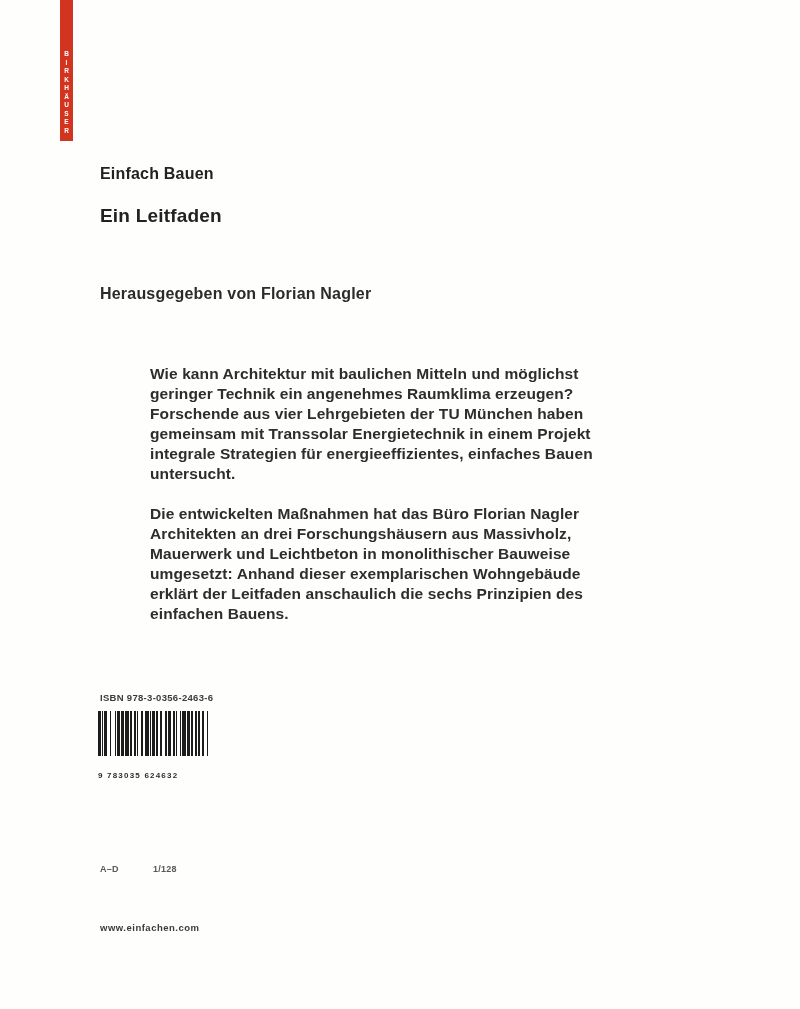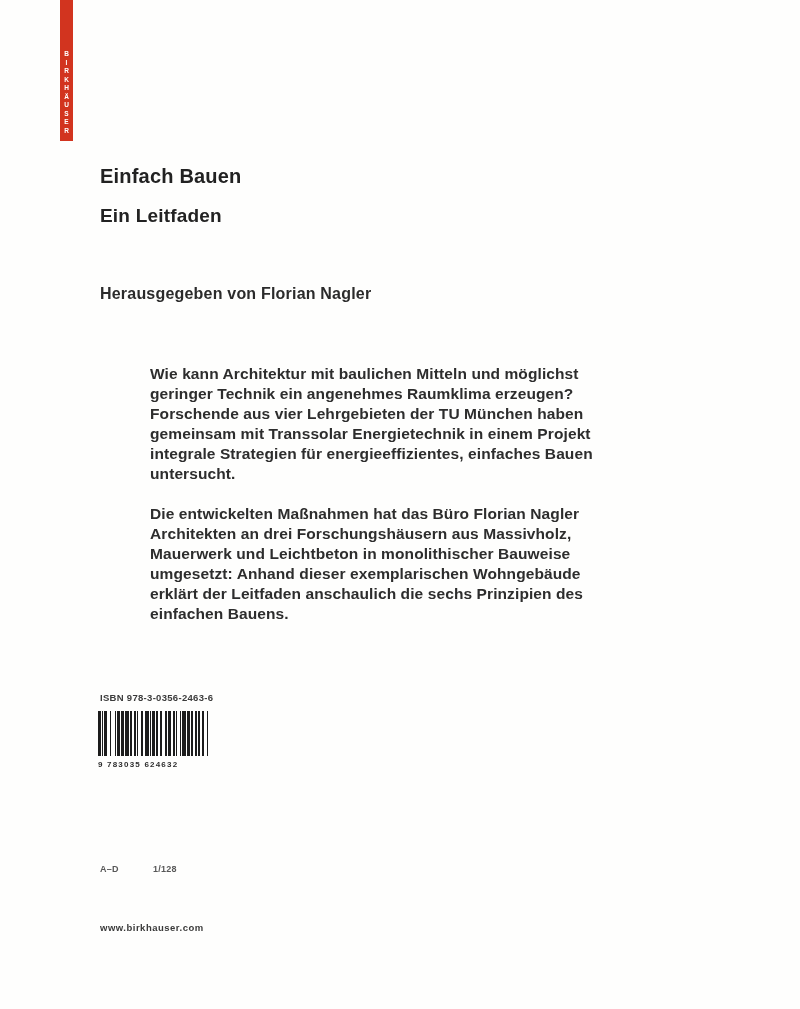--- a/index.html
+++ b/index.html
@@ -38,21 +38,21 @@
     font-weight: bold;
     letter-spacing: 1.5px;
     color: #ffffff;
     line-height: 13px;
   }
   
   .title-line1 {
     position: absolute;
     left: 100px;
     top: 165px;
-    font-size: 20px;
+    font-size: 16px;
     font-weight: bold;
     letter-spacing: 0.2px;
     color: #222222;
     text-align: right;
   }
   .title-line2 {
     position: absolute;
     left: 100px;
     top: 205px;
     font-size: 19px;
@@ -100,21 +100,21 @@
     height: 60px;
   }
   .barcode-bars {
     display: flex;
     align-items: stretch;
     height: 45px;
   }
   .barcode-bars .bar { background: #1c1c1c; height: 100%; }
   .barcode-bars .space { background: transparent; height: 100%; }
   .barcode-digits {
-    margin-top: 4px;
+    margin-top: 15px;
     font-size: 8px;
     font-weight: bold;
     letter-spacing: 1.2px;
     color: #2e2e2e;
     white-space: pre;
   }
   
   .print-code {
     position: absolute;
     left: 100px;
@@ -218,15 +218,15 @@
         <div class="bar" style="width: 1.3px;"></div>
         <div class="space" style="width: 1.3px;"></div>
       </div>
     <div class="barcode-digits">9 783035 624632</div>
   </div>
 
   <div class="print-code">
     <span class="code-range">A–D</span><span class="code-number">1/128</span>
   </div>
 
-  <div class="website">www.birkhauser.com</div>
+  <div class="website">www.einfachen.com</div>
 
 </div>
 
 </body></html>

